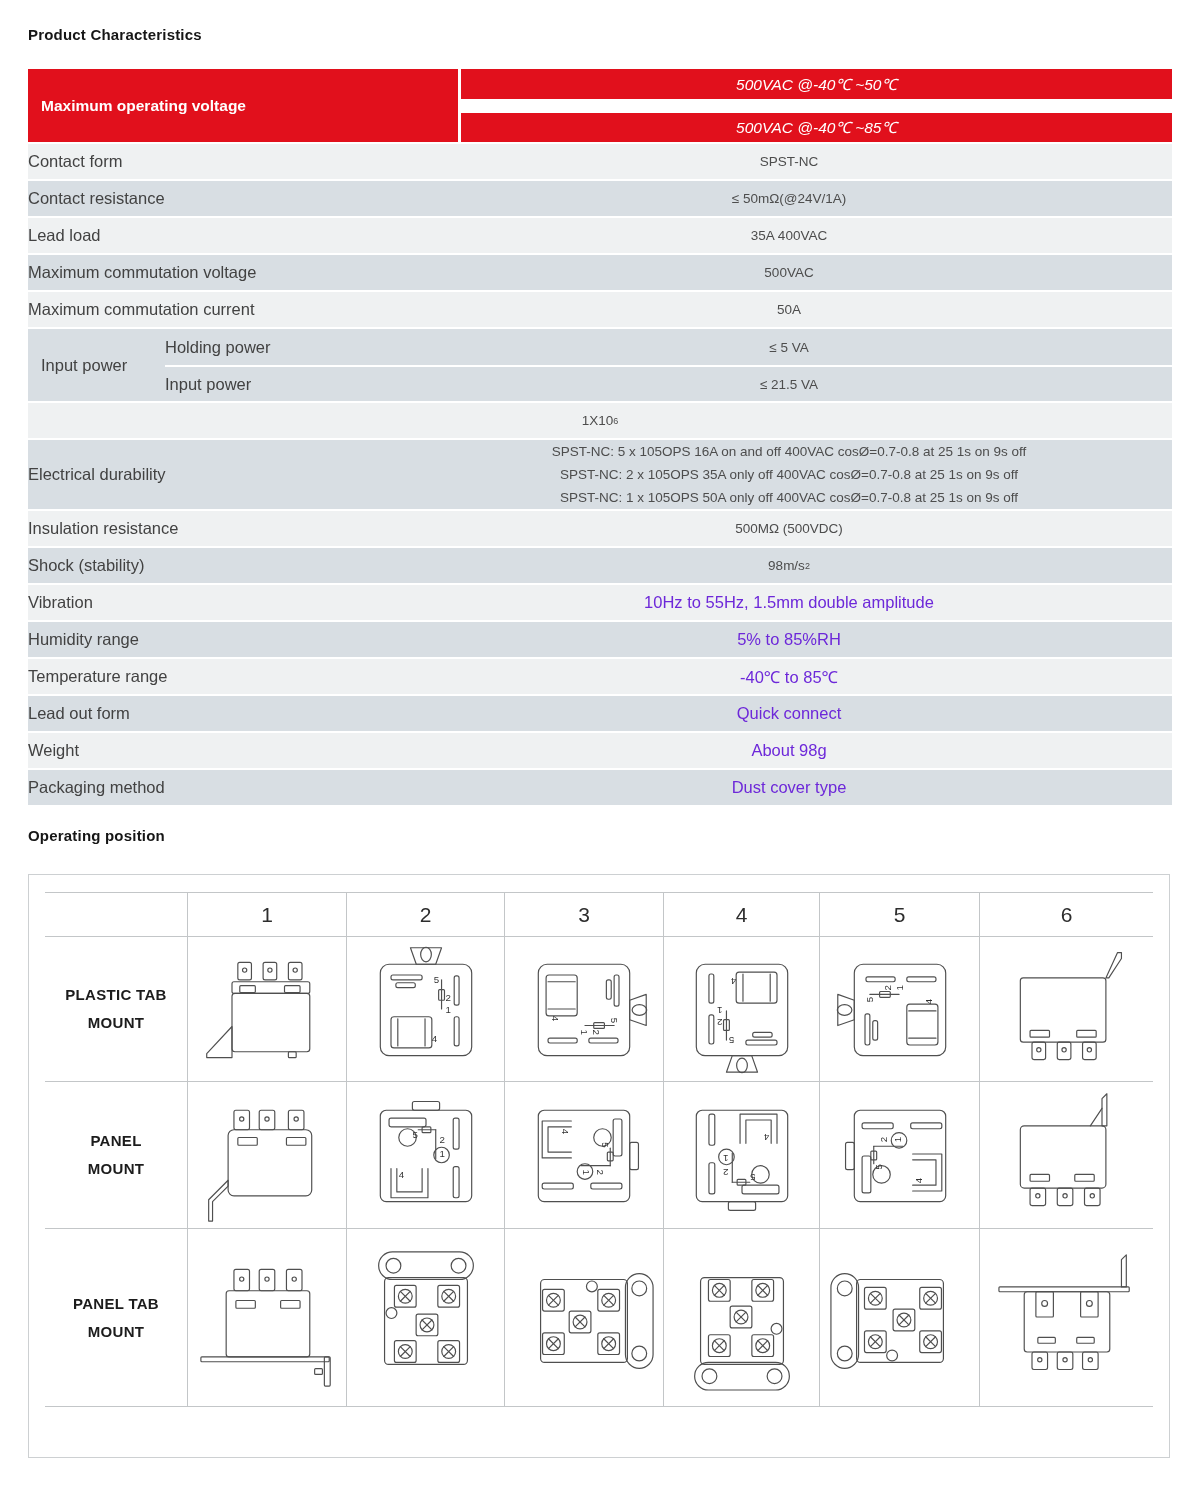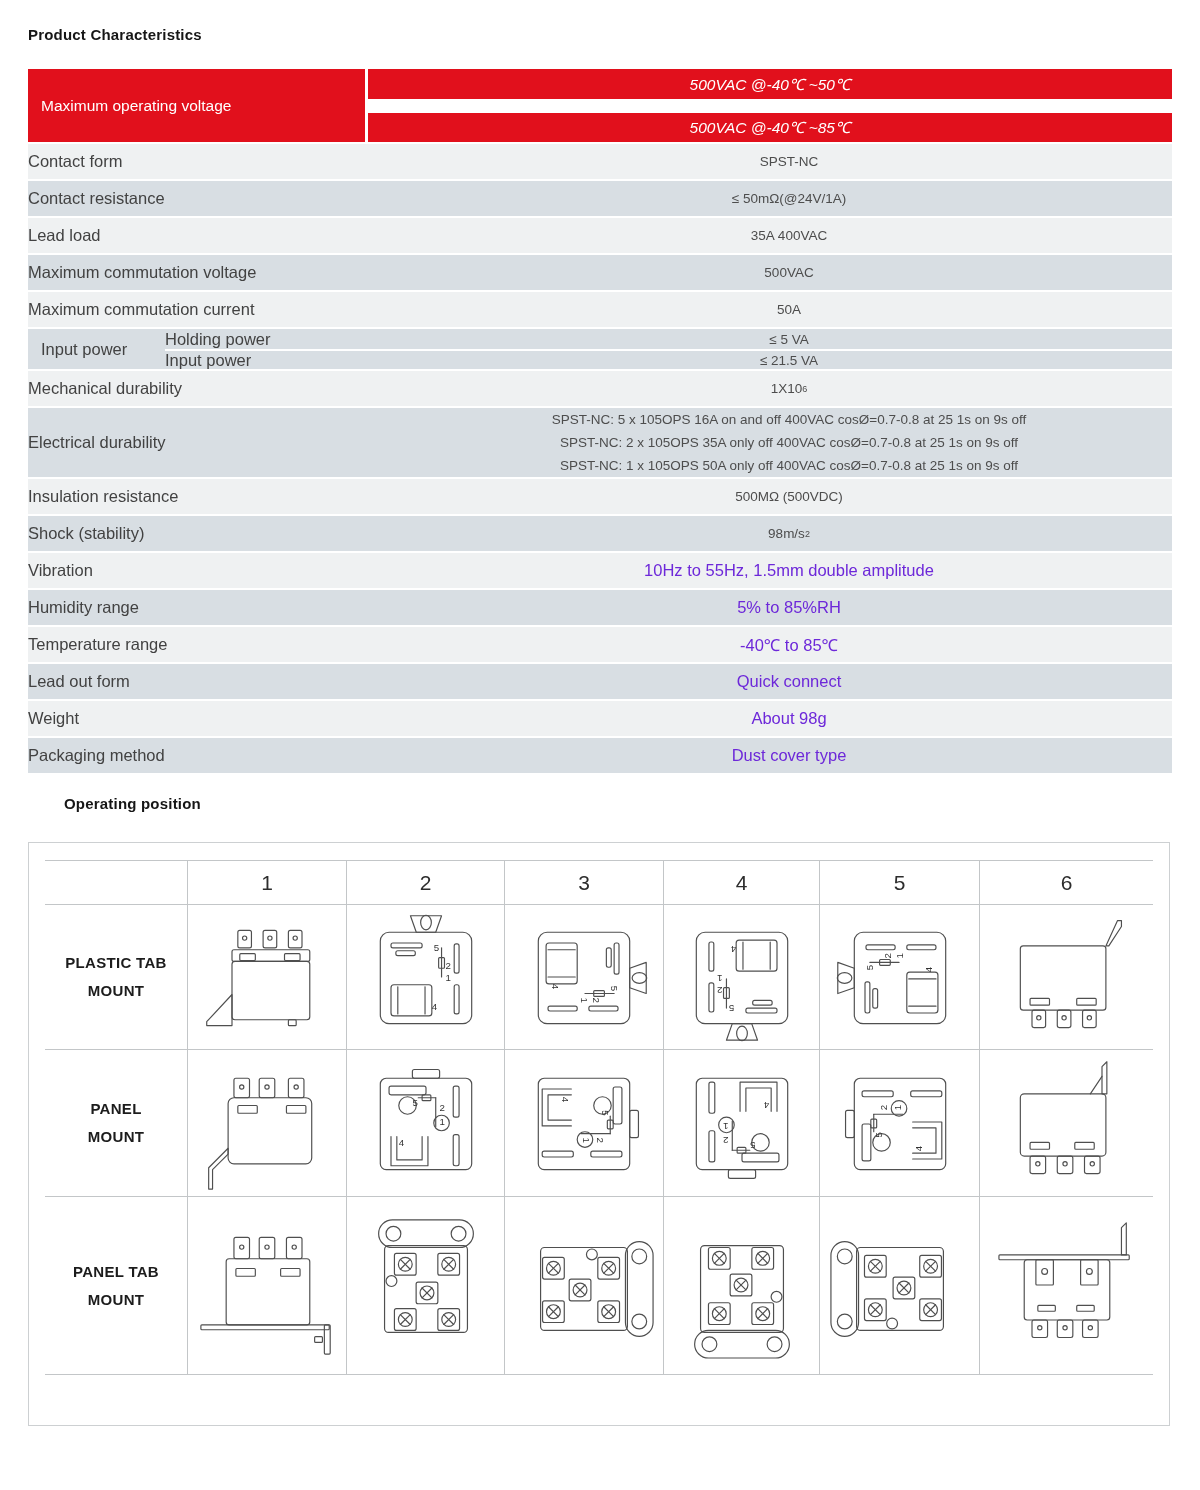--- a/index.html
+++ b/index.html
@@ -15,22 +15,22 @@
     font-family:"Liberation Sans", sans-serif;color:#404040;
   }
   .page{padding:20px 28px 0 28px;}
   .section-title{
     font-size:15px;font-weight:700;color:#161616;margin:6px 0 0 0;letter-spacing:.2px;
   }
   
   .spec{margin-top:26px;width:1144px;}
   .spec-header{display:flex;gap:3px;height:73px;margin-bottom:2px;}
   .spec-header-left{
-    width:337px;background:var(--red);color:#fff;font-size:15.5px;
-    display:flex;align-items:center;padding-left:13px;
+    width:430px;background:var(--red);color:#fff;font-size:15.5px;
+    display:flex;align-items:center;padding-left:13px;font-weight:bold;
   }
   .spec-header-right{flex:1;display:flex;flex-direction:column;gap:14px;font-style:italic;}
   .spec-header-val{
     flex:1;background:var(--red);color:#fff;font-size:15.5px;
     display:flex;align-items:center;justify-content:center;
   }
   .srow{display:flex;align-items:stretch;margin-bottom:2px;min-height:35px;}
   .shade0{background:var(--row-light);}
   .shade1{background:var(--row-dark);}
   .slabel{
@@ -38,21 +38,21 @@
     display:flex;align-items:center;
   }
   .sval{
     flex:1;display:flex;align-items:center;justify-content:center;
     font-size:13.5px;color:#4d4d4d;text-align:center;
   }
   .sval.large{font-size:16.5px;color:#6d28d9;}
   .sval sup{font-size:9px;}
   .glabel{width:137px;padding-left:13px;font-size:16.5px;color:#424242;display:flex;align-items:center;}
   .gsub{flex:1;display:flex;flex-direction:column;}
-  .gsubrow{display:flex;align-items:center;height:20px;}
+  .gsubrow{display:flex;align-items:center;height:36px;}
   .gsubrow + .gsubrow{border-top:2px solid #fff;}
   .gsublabel{width:241px;font-size:16.5px;color:#424242;}
   .mlines{flex:1;display:flex;flex-direction:column;justify-content:center;gap:8px;padding:4px 0;}
   .mline{text-align:center;font-size:13.5px;color:#4d4d4d;}
   
   .op-wrap{
     margin-top:30px;width:1142px;border:1px solid #cdd0d2;
     padding:17px 16px 50px 16px;
   }
   .op-grid{
@@ -121,21 +121,20 @@
               <div class="gsublabel">Holding power</div>
               <div class="sval">≤ 5 VA</div>
             </div>
             <div class="gsubrow">
               <div class="gsublabel">Input power</div>
               <div class="sval">≤ 21.5 VA</div>
             </div>
           </div>
         </div>
         <div class="srow shade0">
-          <div class="slabel">Mechanical durability</div>
           <div class="sval">1X10<sup>6</sup></div>
         </div>
         <div class="srow shade1">
           <div class="slabel">Electrical durability</div>
           <div class="mlines">
             <div class="mline">SPST-NC: 5 x 105OPS 16A on and off 400VAC cosØ=0.7-0.8 at 25 1s on 9s off</div>
             <div class="mline">SPST-NC: 2 x 105OPS 35A only off 400VAC cosØ=0.7-0.8 at 25 1s on 9s off</div>
             <div class="mline">SPST-NC: 1 x 105OPS 50A only off 400VAC cosØ=0.7-0.8 at 25 1s on 9s off</div>
           </div>
         </div>
@@ -167,21 +166,21 @@
           <div class="slabel">Weight</div>
           <div class="sval large">About 98g</div>
         </div>
         <div class="srow shade1">
           <div class="slabel">Packaging method</div>
           <div class="sval large">Dust cover type</div>
         </div>
       </div>
   </div>
 
-  <h2 class="section-title" style="margin-top:22px;margin-left:36px;">Operating position</h2>
+  <h2 class="section-title" style="margin-top:22px;">Operating position</h2>
 
   <div class="op-wrap">
     <div class="op-grid">
         <div class="op-h bR"></div>
         <div class="op-h bR">1</div>
         <div class="op-h bR">2</div>
         <div class="op-h bR">3</div>
         <div class="op-h bR">4</div>
         <div class="op-h bR">5</div>
         <div class="op-h">6</div>

